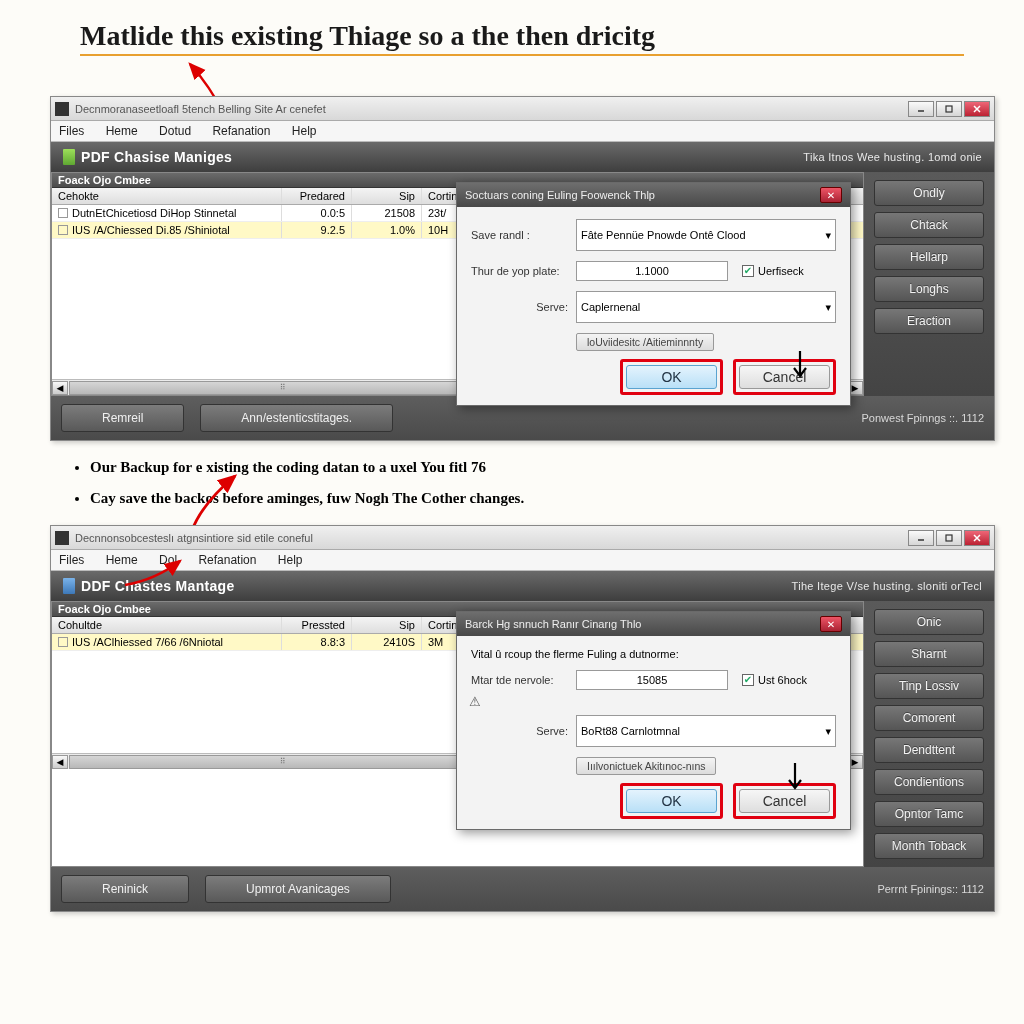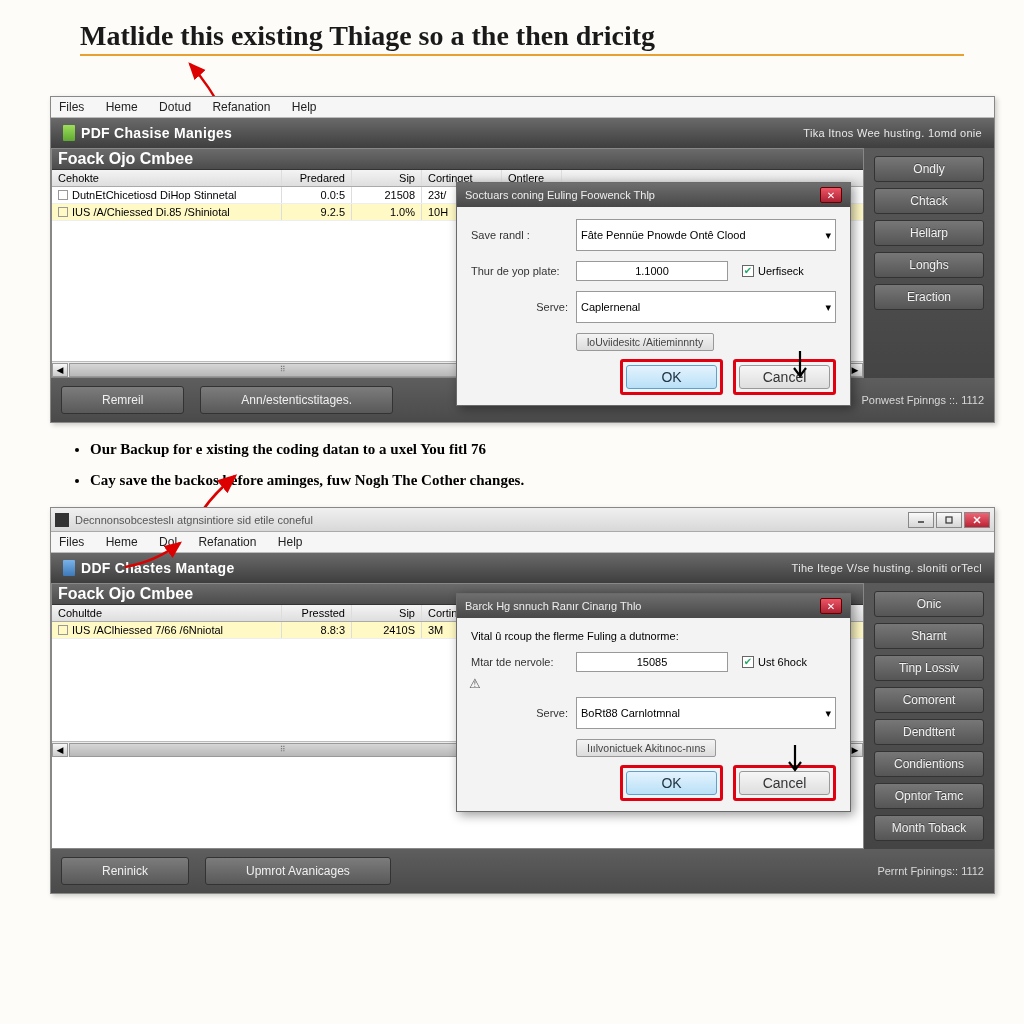--- a/index.html
+++ b/index.html
@@ -21,21 +21,21 @@
 
 .menubar { background: #f6f6f6; padding: 3px 8px; border-bottom: 1px solid #bbb; font-size: 12px; color: #222; }
 .menubar span { margin-right: 18px; }
 
 .dark-band { background: linear-gradient(#6a6a6a,#3e3e3e); color: #fff; padding: 7px 12px; display: flex; align-items: center; justify-content: space-between; font-size: 14px; font-weight: 700; letter-spacing: .3px; }
 .dark-band .band-icon { display: inline-block; width: 12px; height: 16px; background: linear-gradient(#9de05a,#5fa832); margin-right: 6px; vertical-align: -3px; border-radius: 1px; }
 .dark-band .band-right { font-size: 11px; font-weight: 400; color: #e8e8e8; }
 
 .body-row { display: flex; background: linear-gradient(#5a5a5a,#444); }
 .grid-area { flex: 1; background: #fff; margin: 0; border: 1px solid #888; }
-.grid-header { background: linear-gradient(#6b6b6b,#4c4c4c); color: #fff; font-size: 16px; padding: 1px 6px; font-weight: bold; border-bottom: 1px solid #333; }
+.grid-header { background: linear-gradient(#6b6b6b,#4c4c4c); color: #fff; font-size: 11px; padding: 1px 6px; font-weight: bold; border-bottom: 1px solid #333; }
 .grid-cols { display: flex; background: linear-gradient(#f4f4f4,#dedede); border-bottom: 1px solid #aaa; font-size: 11px; }
 .grid-cols div, .grid-row div { padding: 2px 6px; border-right: 1px solid #ddd; }
 .c0 { flex: 0 0 230px; }
 .c1 { flex: 0 0 70px; text-align: right; }
 .c2 { flex: 0 0 70px; text-align: right; }
 .c3 { flex: 0 0 80px; }
 .c4 { flex: 0 0 60px; }
 .grid-row { display: flex; font-size: 11px; border-bottom: 1px solid #eee; }
 .grid-row.sel { background: #fff9c6; }
 .grid-row .ri { display: inline-block; width: 10px; height: 10px; border: 1px solid #999; margin-right: 4px; vertical-align: -1px; }
@@ -84,20 +84,41 @@
 <div class="app-wrap">
 <svg class="arrow-svg" style="left:150px; top:-40px;" width="80" height="80">
   <defs>
         <marker id="ah1" markerWidth="8" markerHeight="8" refX="6" refY="3" orient="auto">
           <path d="M0,0 L7,3 L0,6 Z" fill="#d00"></path>
         </marker>
       </defs>
   <path d="M55,60 Q40,30 20,8" stroke="#d00" stroke-width="2.5" fill="none" marker-end="url(#ah1)"></path>
 </svg>
 <div class="app blk1">
+  <div class="app-titlebar">
+    <span class="app-icon"></span>
+    <span>Decnmoranaseetloafl 5tench Belling Site Ar cenefet</span>
+    <div class="winbtns">
+      <div class="wbtn">
+            <svg viewBox="0 0 10 10">
+              <line x1="2" y1="7" x2="8" y2="7" stroke="#333" stroke-width="1.5"></line>
+            </svg>
+          </div>
+      <div class="wbtn">
+            <svg viewBox="0 0 10 10">
+              <rect x="2" y="2" width="6" height="6" fill="none" stroke="#333" stroke-width="1.2"></rect>
+            </svg>
+          </div>
+      <div class="wbtn close">
+            <svg viewBox="0 0 10 10">
+              <path d="M2,2 L8,8 M8,2 L2,8" stroke="#fff" stroke-width="1.5"></path>
+            </svg>
+          </div>
+    </div>
+  </div>
   <div class="menubar">
     <span>Files</span>
     <span>Heme</span>
     <span>Dotud</span>
     <span>Refanation</span>
     <span>Help</span>
   </div>
   <div class="dark-band">
     <span><span class="band-icon"></span><span>PDF Chasise Maniges</span></span>
     <span class="band-right">Tika Itnos Wee husting. 1omd onie</span>

